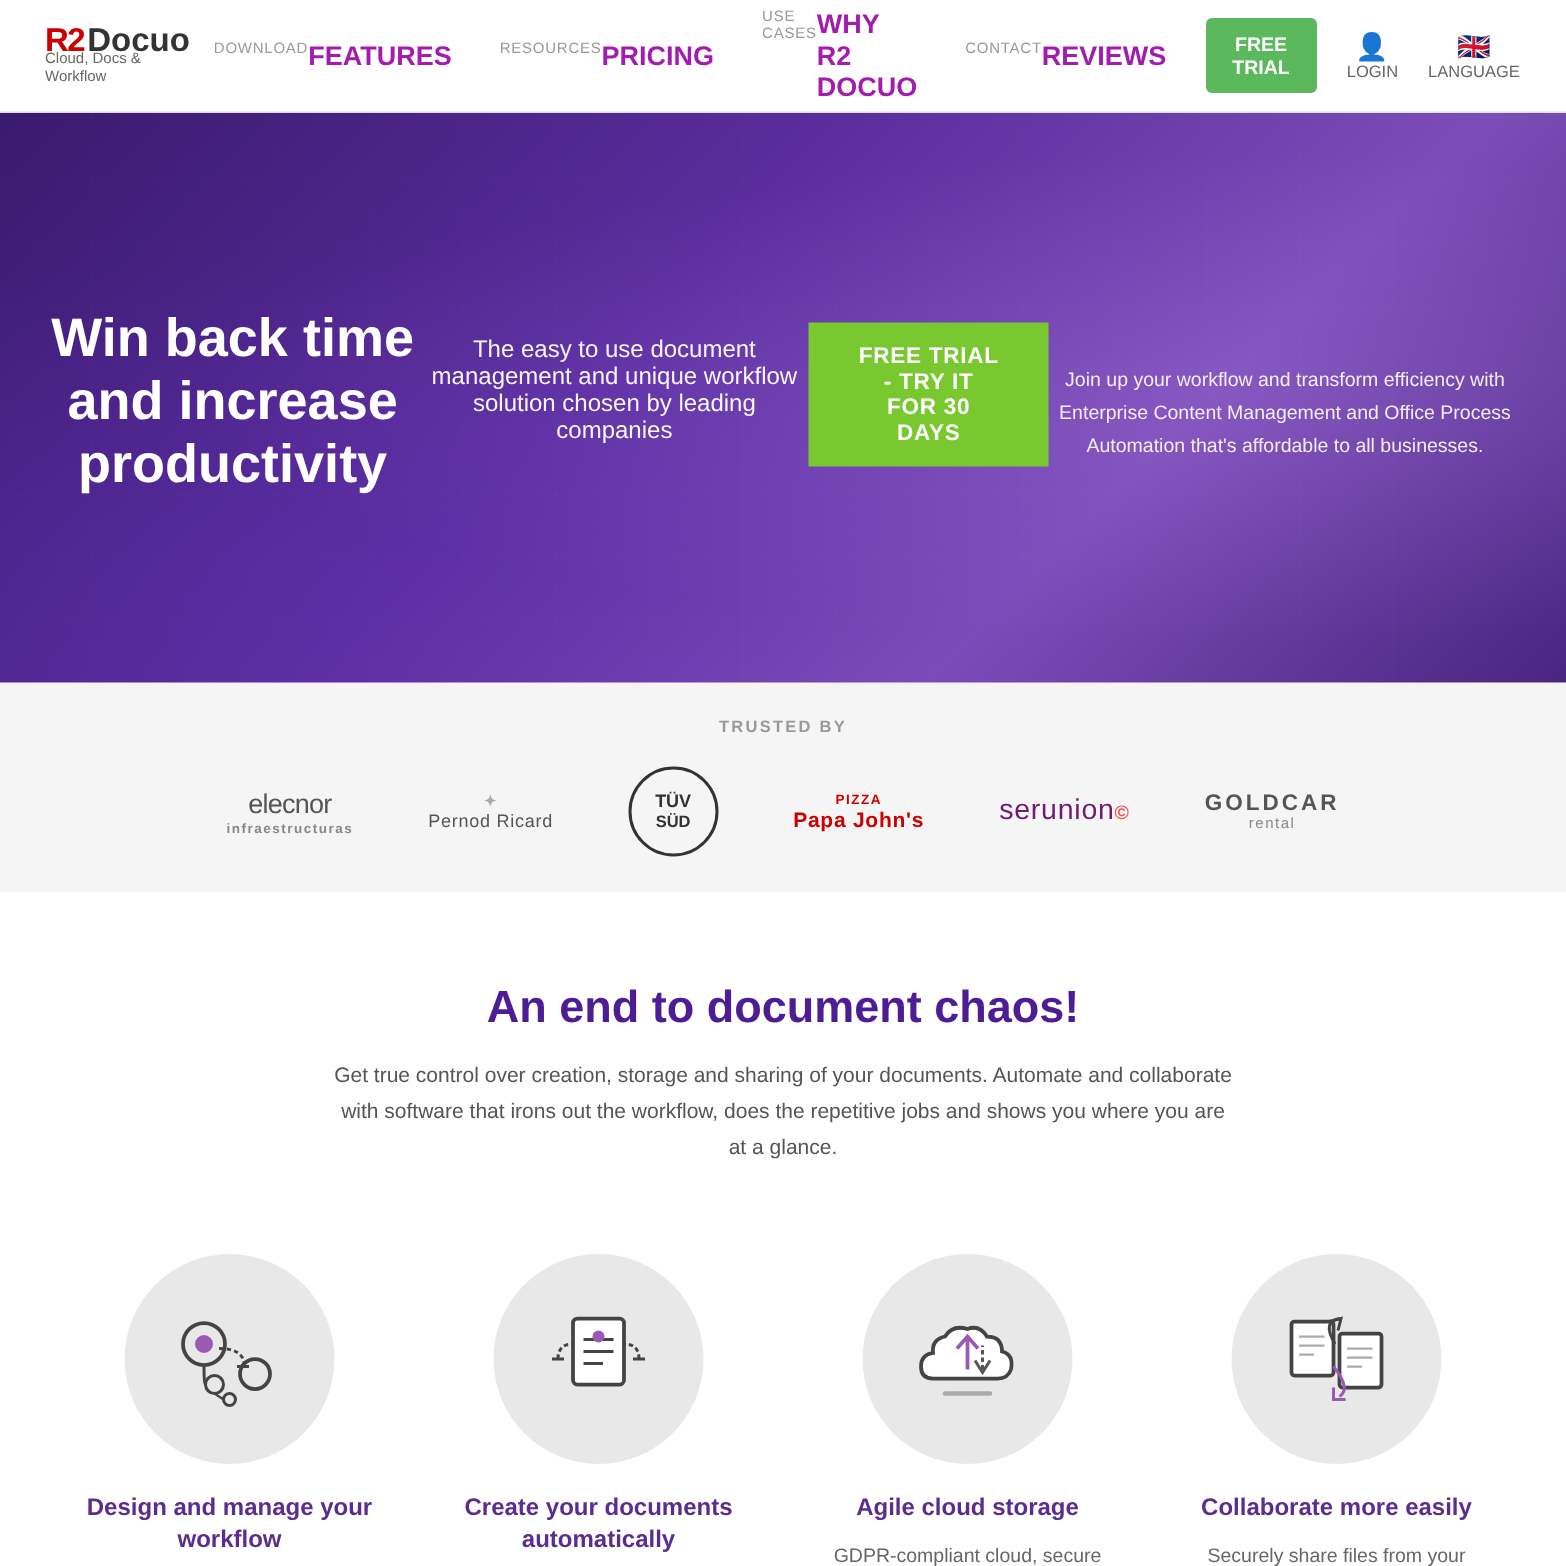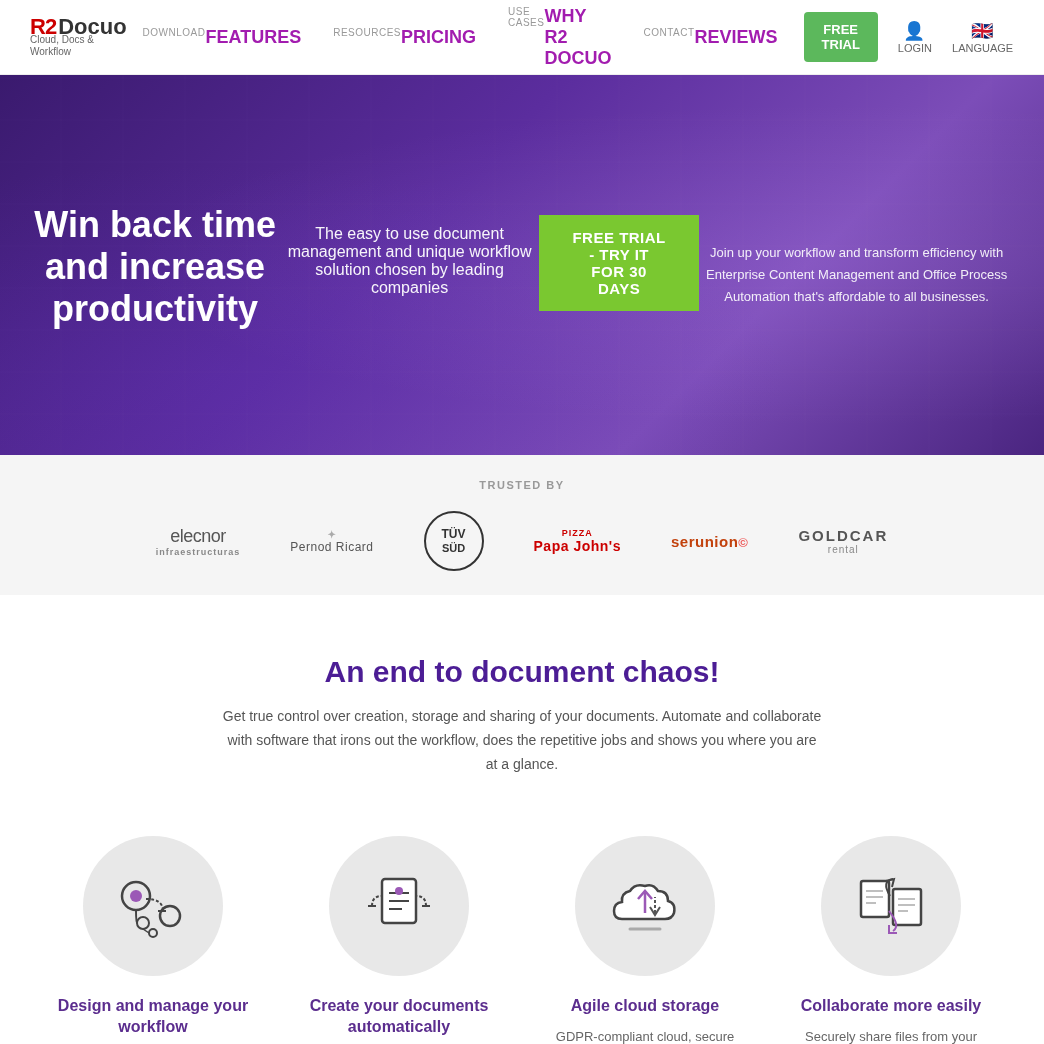--- a/index.html
+++ b/index.html
@@ -337,21 +337,21 @@
     </div>
     <div class="logo-tuv">
       <div style="font-size:12px;font-weight:900;line-height:1.2;">TÜV</div>
       <div style="font-size:11px;font-weight:900;line-height:1.2;">SÜD</div>
     </div>
     <div class="logo-item logo-papajohns">
       <div style="font-size:9px;color:#c00;letter-spacing:1px;">PIZZA</div>
       <div style="font-size:14px;font-weight:800;color:#c00;">Papa John's</div>
     </div>
     <div class="logo-item logo-serunion">
-      <span style="font-size:15px;font-weight:700;color:#c2410c;">serunion</span><span style="font-size:13px;color:#e55;">©</span>
+      <span style="font-size:19px;font-weight:400;color:#701a75;">serunion</span><span style="font-size:13px;color:#e55;">©</span>
     </div>
     <div class="logo-item logo-goldcar">
       <div style="font-size:15px;font-weight:800;letter-spacing:2px;">GOLDCAR</div>
       <div style="font-size:10px;font-weight:400;letter-spacing:1px;color:#888;">rental</div>
     </div>
   </div>
 </section>
 
 <section class="features-section">
   <h2 class="features-title">An end to document chaos!</h2>

